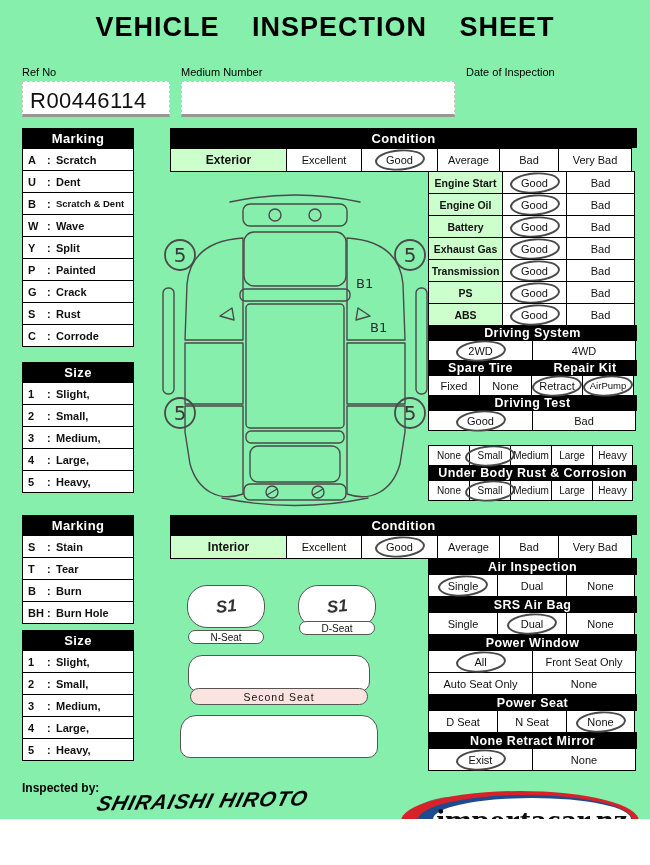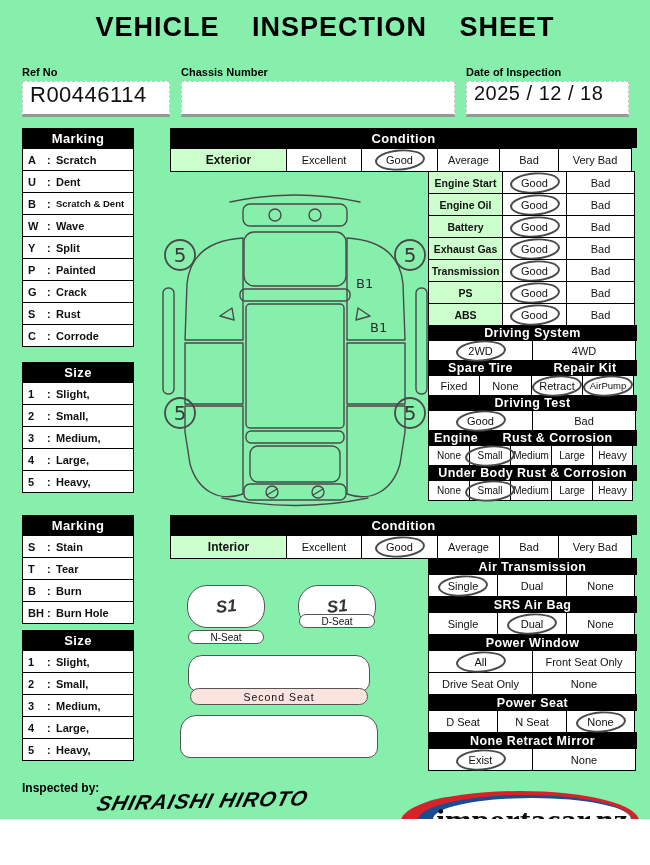--- a/index.html
+++ b/index.html
@@ -1,23 +1,23 @@
 <!DOCTYPE html>
 <html><head>
 <meta charset="utf-8">
 <style>
   html,body{margin:0;padding:0;background:#fff}
   .page{position:relative;width:650px;height:819px;background:#86efac;overflow:hidden;
         font-family:"Liberation Sans","DejaVu Sans",sans-serif;color:#111}
   .abs{position:absolute}
   .title{position:absolute;left:0;top:12px;width:650px;text-align:center;
          font-size:27px;font-weight:700;letter-spacing:1px;word-spacing:24px;color:#000}
-  .flabel{position:absolute;font-size:11px;font-weight:700;color:#000}
+  .flabel{position:absolute;font-size:11px;font-weight:400;color:#000}
   .fbox{position:absolute;box-sizing:border-box;border:1px dashed #c6c6c6;border-bottom:3px solid #979797;
-        background:#fff;display:flex;align-items:flex-start;padding-left:7px}
+        background:#fff;display:flex;align-items:flex-end;padding-left:7px}
   .fbox .val{font-size:22px;font-weight:500;letter-spacing:.5px}
   .bar{position:absolute;background:#000;color:#fff;display:flex;align-items:center;justify-content:center;
        font-size:13px;font-weight:600;letter-spacing:.4px;box-sizing:border-box}
   .row{position:absolute;display:flex}
   .cell{box-sizing:border-box;border:1px solid #000;background:#fff;position:relative;
         display:flex;align-items:center;justify-content:center;font-size:11px;color:#111;flex:0 0 auto}
   .row .cell + .cell{margin-left:-1px}
   .green{background:#ccffcc;font-weight:700;font-size:12px}
   .glabel{background:#ccffcc;font-weight:700;font-size:10.5px}
   .tiny{font-size:9.5px}
@@ -47,29 +47,26 @@
 
 <div class="page">
 
   <div class="title">VEHICLE INSPECTION SHEET</div>
 
   <div class="flabel" style="left:22px;top:66px">Ref No</div>
   <div class="fbox" style="left:22px;top:81px;width:148px;height:36px">
     <span class="val">R00446114</span>
   </div>
 
-  <div class="flabel" style="left:181px;top:66px">Chassis Number</div>
+  <div class="flabel" style="left:181px;top:66px">Medium Number</div>
   <div class="fbox" style="left:181px;top:81px;width:274px;height:36px">
     <span class="val"></span>
   </div>
 
   <div class="flabel" style="left:466px;top:66px">Date of Inspection</div>
-  <div class="fbox" style="left:466px;top:81px;width:163px;height:36px">
-    <span class="val" style="font-size:20px">2025 / 12 / 18</span>
-  </div>
 
   <div class="bar" style="left:22px;top:128px;width:112px;height:20px">
     <span>Marking</span>
   </div>
   <div class="lrow" style="left:22px;top:148px;width:112px">
       <span class="lcode">A</span>
       <span class="lcolon">:</span>
       <span class="llabel">Scratch</span>
     </div>
   <div class="lrow" style="left:22px;top:170px;width:112px">
@@ -210,24 +207,20 @@
   </div>
 
   <div class="bar" style="left:428px;top:395px;width:209px;height:16px;font-size:12.5px">
     <span>Driving Test</span>
   </div>
   <div class="row" style="left:428px;top:410px">
     <div class="cell circled" style="width:105px;height:21px">Good</div>
     <div class="cell" style="width:104px;height:21px">Bad</div>
   </div>
 
-  <div class="bar" style="left:428px;top:430px;width:209px;height:16px;font-size:12.5px;justify-content:flex-start">
-    <span style="padding-left:6px">Engine</span>
-    <span style="flex:1;text-align:center">Rust &amp; Corrosion</span>
-  </div>
   <div class="row" style="left:428px;top:445px">
     <div class="cell" style="width:42px;height:21px;font-size:10px">None</div>
     <div class="cell circled" style="width:42px;height:21px;font-size:10px">Small</div>
     <div class="cell" style="width:42px;height:21px;font-size:10px">Medium</div>
     <div class="cell" style="width:42px;height:21px;font-size:10px">Large</div>
     <div class="cell" style="width:41px;height:21px;font-size:10px">Heavy</div>
   </div>
 
   <div class="bar" style="left:428px;top:465px;width:209px;height:16px;font-size:12.5px">
     <span>Under Body Rust &amp; Corrosion</span>
@@ -339,21 +332,21 @@
   <div class="row" style="left:170px;top:535px">
     <div class="cell green" style="width:117px;height:24px">Interior</div>
     <div class="cell" style="width:76px;height:24px">Excellent</div>
     <div class="cell circled" style="width:77px;height:24px">Good</div>
     <div class="cell" style="width:63px;height:24px">Average</div>
     <div class="cell" style="width:60px;height:24px">Bad</div>
     <div class="cell" style="width:74px;height:24px">Very Bad</div>
   </div>
 
   <div class="bar" style="left:428px;top:558px;width:209px;height:17px;font-size:12.5px">
-    <span>Air Transmission</span>
+    <span>Air Inspection</span>
   </div>
   <div class="row" style="left:428px;top:574px">
     <div class="cell circled" style="width:70px;height:23px">Single</div>
     <div class="cell" style="width:70px;height:23px">Dual</div>
     <div class="cell" style="width:69px;height:23px">None</div>
   </div>
 
   <div class="bar" style="left:428px;top:596px;width:209px;height:17px;font-size:12.5px">
     <span>SRS Air Bag</span>
   </div>
@@ -364,21 +357,21 @@
   </div>
 
   <div class="bar" style="left:428px;top:634px;width:209px;height:17px;font-size:12.5px">
     <span>Power Window</span>
   </div>
   <div class="row" style="left:428px;top:650px">
     <div class="cell circled" style="width:105px;height:23px">All</div>
     <div class="cell" style="width:104px;height:23px">Front Seat Only</div>
   </div>
   <div class="row" style="left:428px;top:672px">
-    <div class="cell" style="width:105px;height:23px">Drive Seat Only</div>
+    <div class="cell" style="width:105px;height:23px">Auto Seat Only</div>
     <div class="cell" style="width:104px;height:23px">None</div>
   </div>
 
   <div class="bar" style="left:428px;top:694px;width:209px;height:17px;font-size:12.5px">
     <span>Power Seat</span>
   </div>
   <div class="row" style="left:428px;top:710px">
     <div class="cell" style="width:70px;height:23px">D Seat</div>
     <div class="cell" style="width:70px;height:23px">N Seat</div>
     <div class="cell circled" style="width:69px;height:23px">None</div>
@@ -393,21 +386,21 @@
   </div>
 
   <div class="abs" style="left:170px;top:578px;width:250px;height:200px">
     <div class="seat" style="left:17px;top:7px;width:78px;height:43px;border-radius:20px;display:flex;align-items:center;justify-content:center">
       <span class="smark">S1</span>
     </div>
     <div class="seatlbl" style="left:18px;top:52px;width:76px;height:14px">N-Seat</div>
     <div class="seat" style="left:128px;top:7px;width:78px;height:43px;border-radius:20px;display:flex;align-items:center;justify-content:center">
       <span class="smark">S1</span>
     </div>
-    <div class="seatlbl" style="left:129px;top:36px;width:76px;height:14px">D-Seat</div>
+    <div class="seatlbl" style="left:129px;top:43px;width:76px;height:14px">D-Seat</div>
     <div class="seat" style="left:18px;top:77px;width:182px;height:37px;border-radius:14px 14px 10px 10px"></div>
     <div class="seatlbl" style="left:20px;top:110px;width:178px;height:17px;background:#fbe3df;font-size:10.5px;letter-spacing:1px">Second Seat</div>
     <div class="seat" style="left:10px;top:137px;width:198px;height:43px;border-radius:16px 16px 10px 10px"></div>
   </div>
 
   <div class="inspect" style="left:22px;top:781px">Inspected by:</div>
   <div class="sig" style="left:98px;top:789px">SHIRAISHI HIROTO</div>
   <div class="phone" style="left:45px;top:824px">
     <span>Phone</span>
     <span class="num">021 800 743</span>

